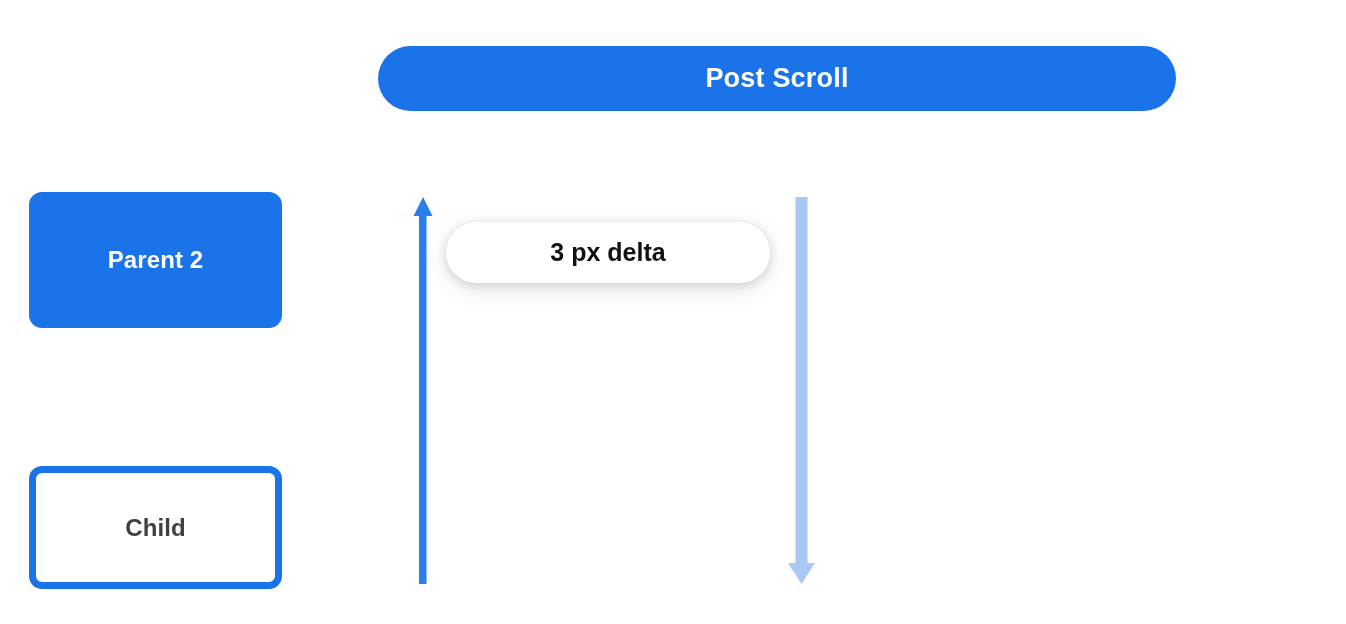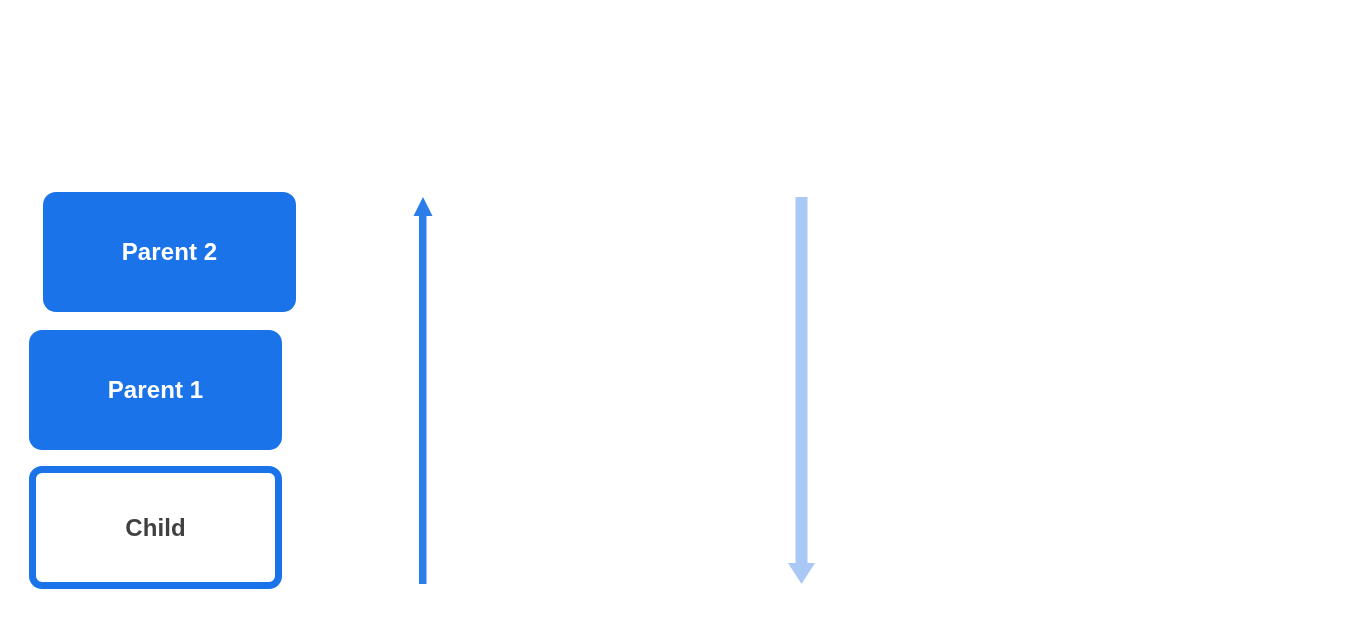--- a/index.html
+++ b/index.html
@@ -66,21 +66,21 @@
     color: #ffffff;
   }
   .stack-box.outlined {
     background: #ffffff;
     border: 7px solid #1a73e8;
   }
   .stack-box.outlined .label {
     color: #404040;
   }
 
-  #box-parent2 { top: 192px; height: 120px; margin-left: 14px; }
+  #box-parent2 { top: 192px; height: 136px; }
   #box-parent1 { top: 330px; height: 120px; }
   #box-child   { top: 466px; height: 123px; }
 
   
   .arrow-svg {
     position: absolute;
     overflow: visible;
   }
   #arrow-up-wrap {
     left: 408px;
@@ -136,38 +136,41 @@
     font-size: 25px;
     font-weight: bold;
     line-height: 1;
   }
 </style>
 </head>
 <body>
 
 <div id="canvas">
 
+  <div class="header-bar">
+    <span class="label">Post Scroll</span>
+  </div>
 
   <div class="stack-box filled" id="box-parent2">
     <span class="label">Parent 2</span>
   </div>
 
-  <div class="stack-box filled" id="box-parent1">
-    <span class="label">Parent 1</span>
-  </div>
 
   <div class="stack-box outlined" id="box-child">
     <span class="label">Child</span>
   </div>
 
   <svg class="arrow-svg" id="arrow-up-wrap" viewBox="0 0 30 398">
     <rect x="11" y="21" width="7.5" height="371" fill="#2b7de9"></rect>
     <polygon points="15,5 24.5,24 5.5,24" fill="#2b7de9"></polygon>
   </svg>
 
   <svg class="arrow-svg" id="arrow-down-wrap" viewBox="0 0 36 398">
     <rect x="11.5" y="5" width="12" height="369" fill="#aac8f5"></rect>
     <polygon points="17.5,392 4,371 31,371" fill="#aac8f5"></polygon>
   </svg>
 
+  <div class="chip-delta">
+    <span class="label">3 px delta</span>
+  </div>
 
 
 </div>
 
 </body></html>

